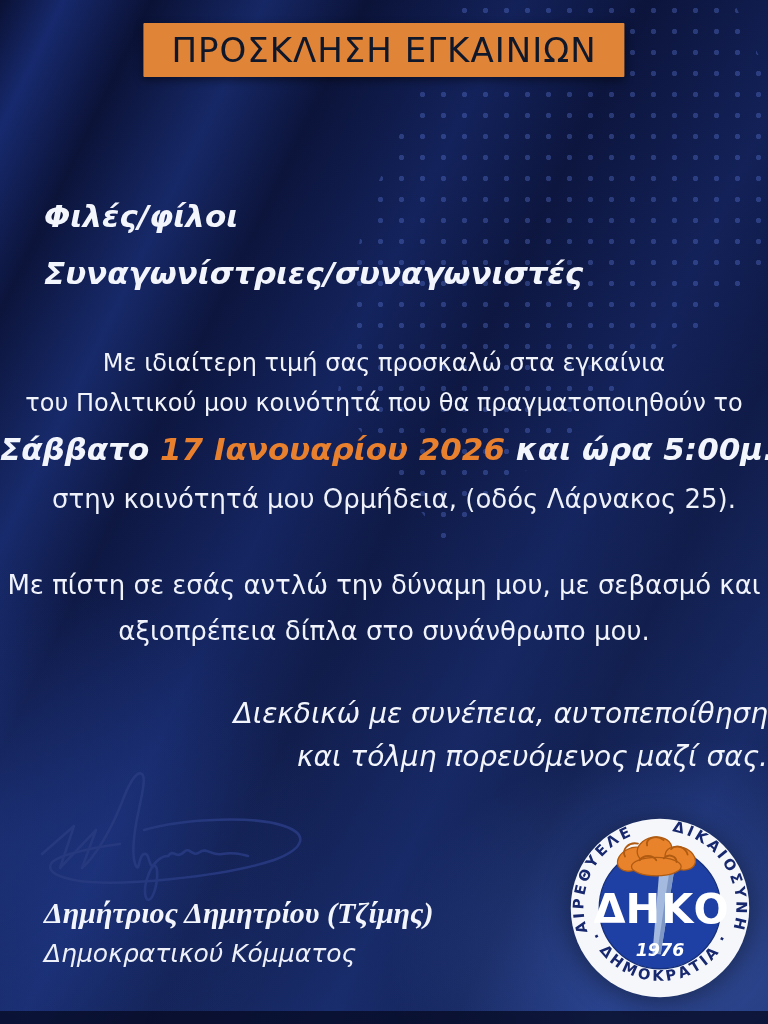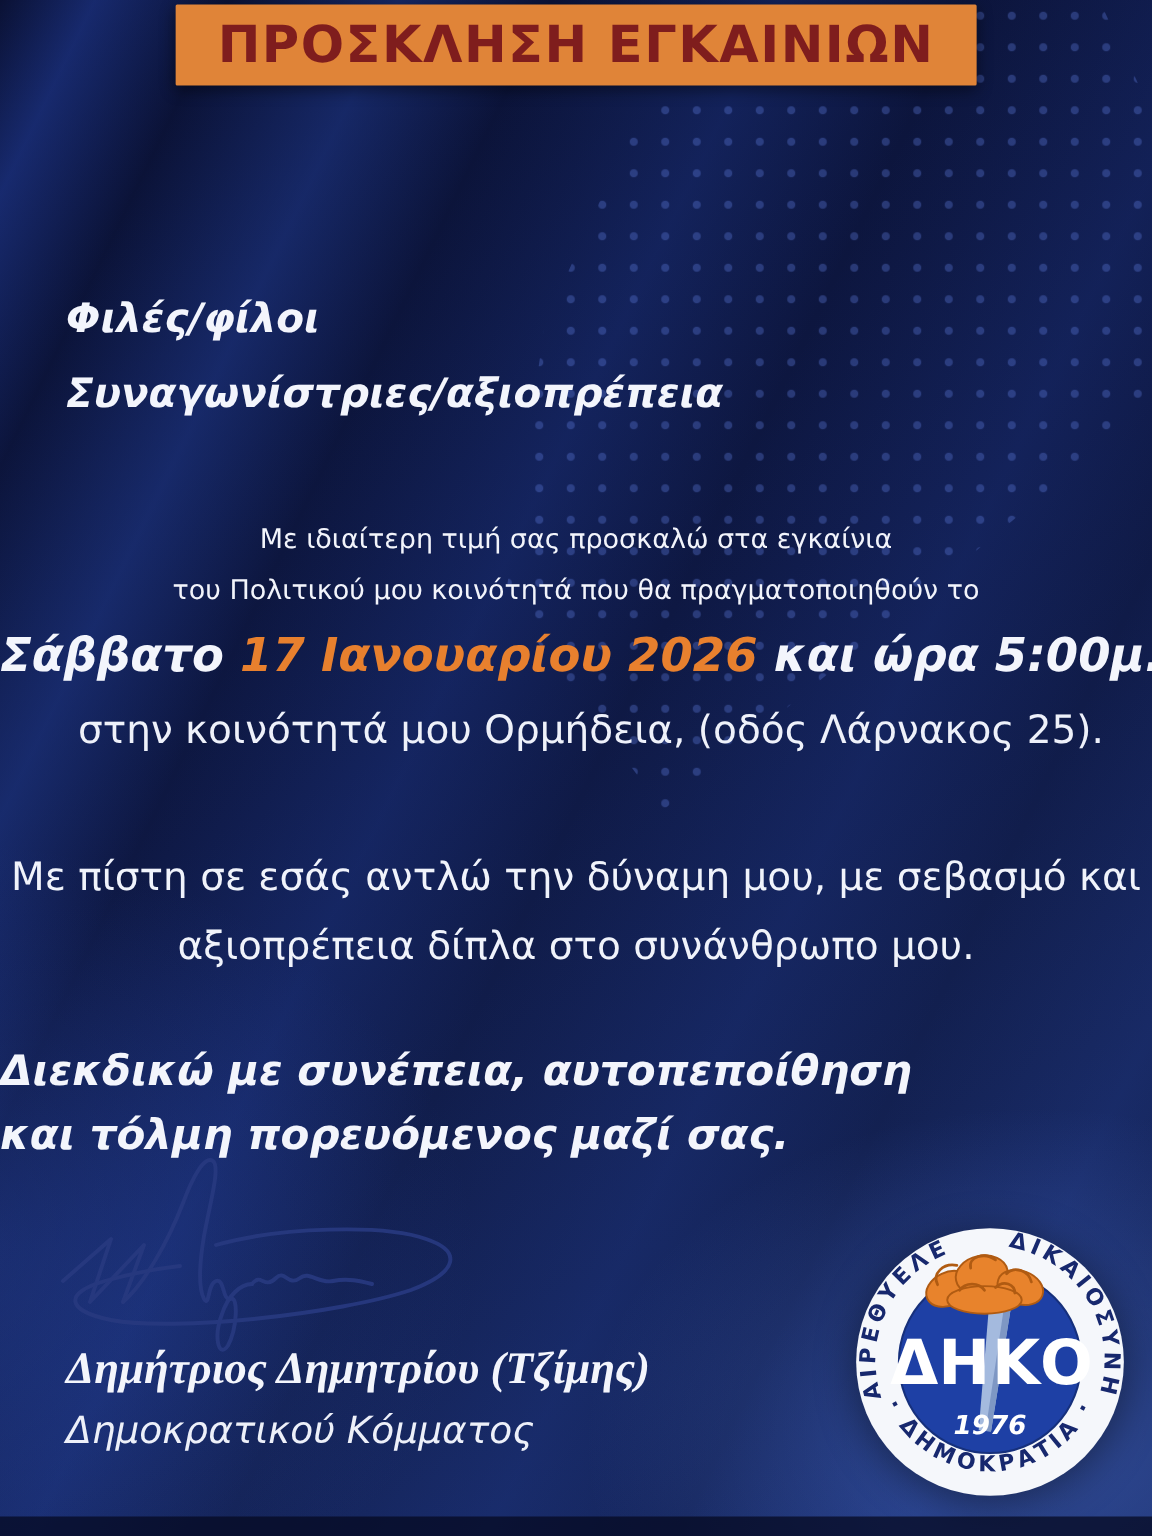--- a/index.html
+++ b/index.html
@@ -22,38 +22,38 @@
     position:absolute; top:0; right:0; width:440px; height:540px;
     background-image:radial-gradient(circle, rgba(98,128,228,.50) 2.4px, rgba(98,128,228,0) 3px);
     background-size:21px 21px; opacity:.65; pointer-events:none;
     clip-path:polygon(30% 0, 92% 0, 100% 14%, 100% 50%, 26% 100%, 2% 74%, 8% 40%);
   }
   .footer-strip{
     position:absolute; left:0; bottom:0; width:100%; height:13px;
     background:rgba(6,10,34,.75);
   }
   .banner{
-    position:absolute; top:3px; left:50%; transform:translateX(-50%);
-    background:#e08438; color:#7f1d1d; padding:7px 28px;
-    font-size:34px; font-weight:700; letter-spacing:1px; white-space:nowrap;
+    position:absolute; top:23px; left:50%; transform:translateX(-50%);
+    background:#e08438; color:#0f172a; padding:7px 28px;
+    font-size:34px; font-weight:400; letter-spacing:1px; white-space:nowrap;
     box-shadow:0 3px 10px rgba(0,0,0,.45); border-radius:1px;
   }
   .title{
     position:absolute; top:68px; width:100%; text-align:center;
     font-size:43px; font-weight:800; font-style:italic; letter-spacing:1px;
     color:#ffffff; text-shadow:0 2px 6px rgba(0,0,0,.4);
   }
-  .greeting{position:absolute; left:44px; top:188px; font-size:27px; font-weight:700; font-style:italic; line-height:1.85;}
+  .greeting{position:absolute; left:44px; top:188px; font-size:31px; font-weight:700; font-style:italic; line-height:1.85;}
   .invite{position:absolute; top:351px; width:100%; text-align:center;}
-  .invite .l{font-size:18px; line-height:1.0; margin:0 0 16px 0; color:#f2f4fb;}
+  .invite .l{font-size:24px; line-height:1.0; margin:0 0 16px 0; color:#f2f4fb;}
   .dateline{font-size:31px; font-weight:700; font-style:italic; margin:0 0 17px 0; white-space:nowrap;}
   .dateline .hl{color:#e8802e;}
   .loc{font-size:26px; margin:0; color:#eef1fa;padding-left:20px;}
   .pledge{position:absolute; top:562px; width:100%; text-align:center; font-size:26px; line-height:1.78; color:#f0f3fb;}
-  .motto{position:absolute; top:692px; width:100%; text-align:left; font-size:28px; font-weight:700; font-style:italic; line-height:1.55;}
+  .motto{position:absolute; top:692px; width:100%; text-align:right; font-size:28px; font-weight:400; font-style:italic; line-height:1.55;}
   .signature{position:absolute; left:26px; top:768px; width:330px; height:140px;}
   .signatory{position:absolute; left:44px; top:896px;}
   .signatory .name{font-size:30px; font-weight:700; font-style:italic; margin:0 0 7px 0;font-family:Liberation Serif, serif;}
   .signatory .role{font-size:25px; font-style:italic; line-height:1.38; margin:0; color:#edf0f9;}
   .logo{position:absolute; left:568px; top:816px; width:184px; height:184px; filter:drop-shadow(0 4px 14px rgba(0,0,0,.45));}
   .ring-text{font-size:16px; font-weight:700; letter-spacing:3.2px; fill:#17286e; font-family:"DejaVu Sans","Liberation Sans",sans-serif;}
   .diko-txt{font-weight:800; fill:#ffffff; font-family:"DejaVu Sans","Liberation Sans",sans-serif;}
 </style>
 </head>
 <body>
@@ -62,21 +62,21 @@
 
   <div class="dots"></div>
 
   <div class="banner">
     <span>ΠΡΟΣΚΛΗΣΗ ΕΓΚΑΙΝΙΩΝ</span>
   </div>
 
 
   <div class="greeting">
     <div>Φιλές/φίλοι</div>
-    <div>Συναγωνίστριες/αξιοπρέπεια</div>
+    <div>Συναγωνίστριες/συναγωνιστές</div>
   </div>
 
   <div class="invite">
     <p class="l">Με ιδιαίτερη τιμή σας προσκαλώ στα εγκαίνια</p>
     <p class="l">του Πολιτικού μου κοινότητά που θα πραγματοποιηθούν το</p>
     <p class="dateline"><span>Σάββατο </span><span class="hl">17 Ιανουαρίου 2026</span><span> και ώρα 5:00μ.μ.,</span></p>
     <p class="loc">στην κοινότητά μου Ορμήδεια, (οδός Λάρνακος 25).</p>
   </div>
 
   <div class="pledge">

